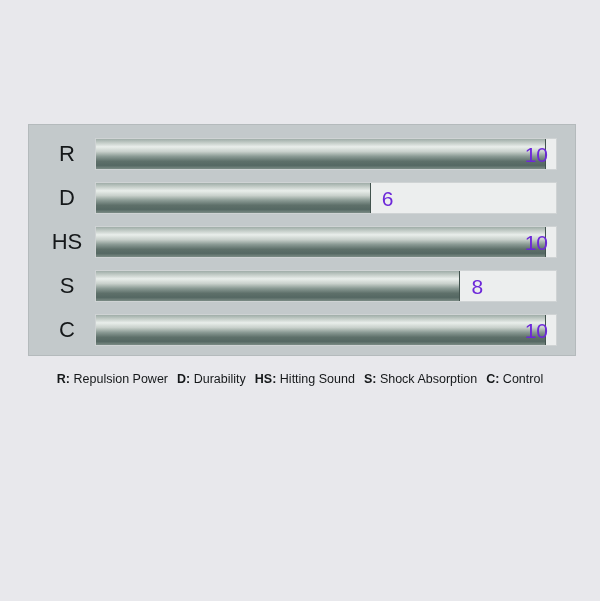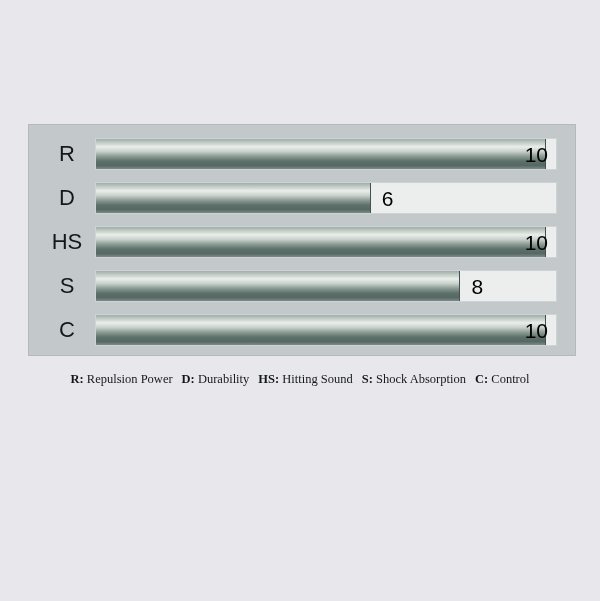--- a/index.html
+++ b/index.html
@@ -72,34 +72,34 @@
       #556863 88%,
       #7c8c86 100%);
     border-right: 1px solid #42534e;
   }
 
   .bar-value {
     position: absolute;
     top: 50%;
     transform: translateY(-50%);
     font-size: 21px;
-    color: #000000;
+    color: #6d28d9;
     font-family: "Liberation Sans", sans-serif;
     line-height: 1;
   }
 
   #legend {
     position: absolute;
     left: 0;
     top: 372px;
     width: 600px;
     text-align: center;
     font-size: 12.5px;
     color: #15181a;
-    font-family: Liberation Serif, serif;
+    font-family: Liberation Sans, sans-serif;
   }
   #legend .abbr {
     font-weight: bold;
   }
   #legend .entry {
     white-space: nowrap;
   }
   #legend .gap {
     display: inline-block;
     width: 9px;

